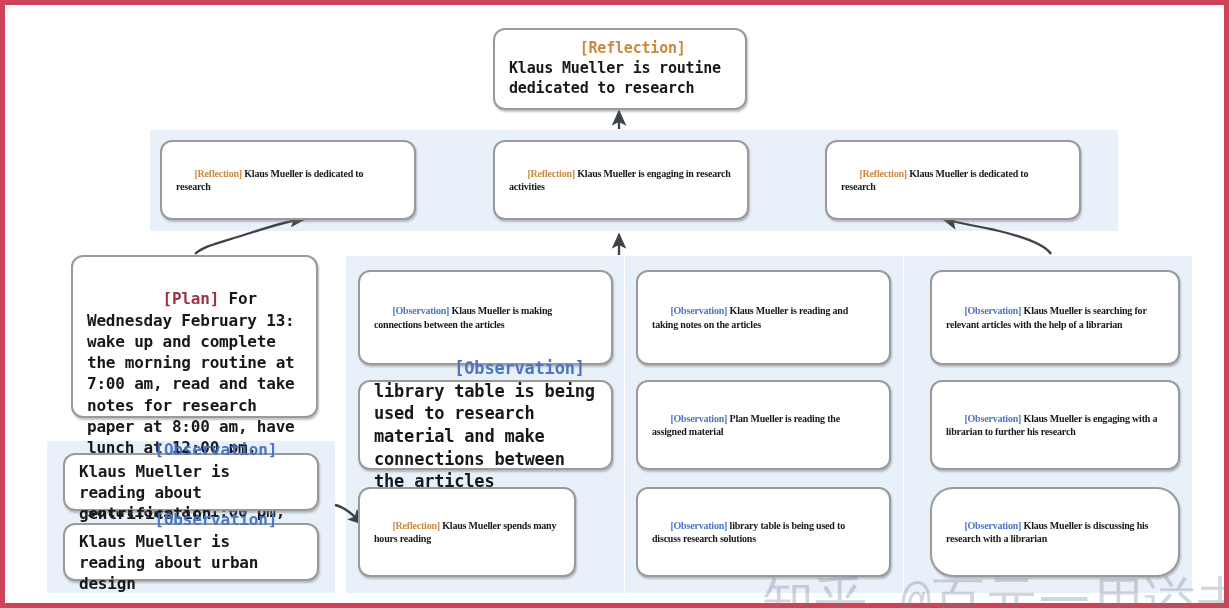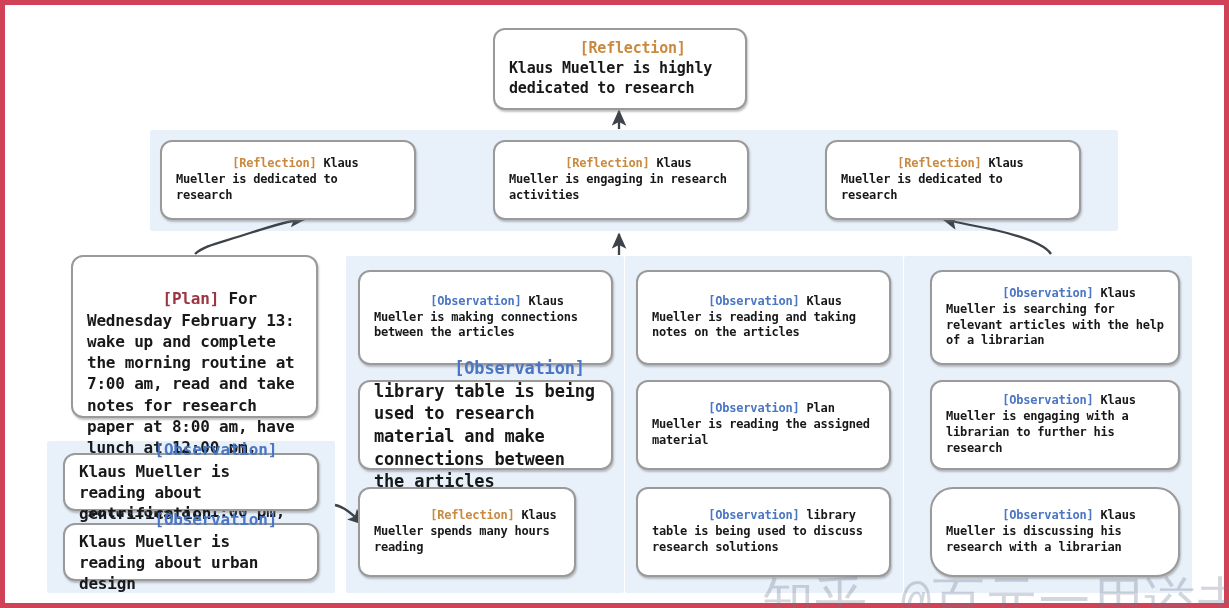--- a/index.html
+++ b/index.html
@@ -46,21 +46,21 @@
     letter-spacing:-0.2px;
     white-space:pre-wrap;
     word-break:normal;
   }
   .tag{font-weight:bold;}
   .tag-reflection{color:#c98a3f;}
   .tag-observation{color:#4a76c4;}
   .tag-plan{color:#9d3442;}
 
   .fs15 .txt{font-size:15px;}
-  .fs14 .txt{font-size:12px;}
+  .fs14 .txt{font-size:10px;font-family:Liberation Serif, serif;}
   .fs12 .txt{font-size:16px;}
   .fs11 .txt{font-size:17px;}
 
   .node.top-align{align-items:flex-start;padding-top:10px;}
 
   
   #arrows{position:absolute;inset:0;pointer-events:none;}
 
   
   #watermark{
@@ -104,21 +104,21 @@
 
       <path d="M190,249 C200,240 215,238 245,228 C268,221 285,215 300,214" fill="none" stroke="#3d4349" stroke-width="2.3" marker-end="url(#ah)"></path>
 
       <path d="M330,500 C340,502 348,510 358,519" fill="none" stroke="#3d4349" stroke-width="2.3" marker-end="url(#ah)"></path>
 
       <path d="M1046,249 C1040,240 1020,232 990,225 C970,221 950,217 938,214" fill="none" stroke="#3d4349" stroke-width="2.3" marker-end="url(#ah)"></path>
     </svg>
 
     <div class="node fs15" style="left:488px;top:23px;width:254px;height:82px;">
       <div class="txt">
-        <span class="tag tag-reflection">[Reflection]</span><span> Klaus Mueller is highly dedicated to research</span>
+        <span class="tag tag-reflection">[Reflection]</span><span> Klaus Mueller is routine dedicated to research</span>
       </div>
     </div>
 
     <div class="node fs14" style="left:155px;top:135px;width:256px;height:80px;">
       <div class="txt">
         <span class="tag tag-reflection">[Reflection]</span><span> Klaus Mueller is dedicated to research</span>
       </div>
     </div>
 
     <div class="node fs14" style="left:488px;top:135px;width:256px;height:80px;">

